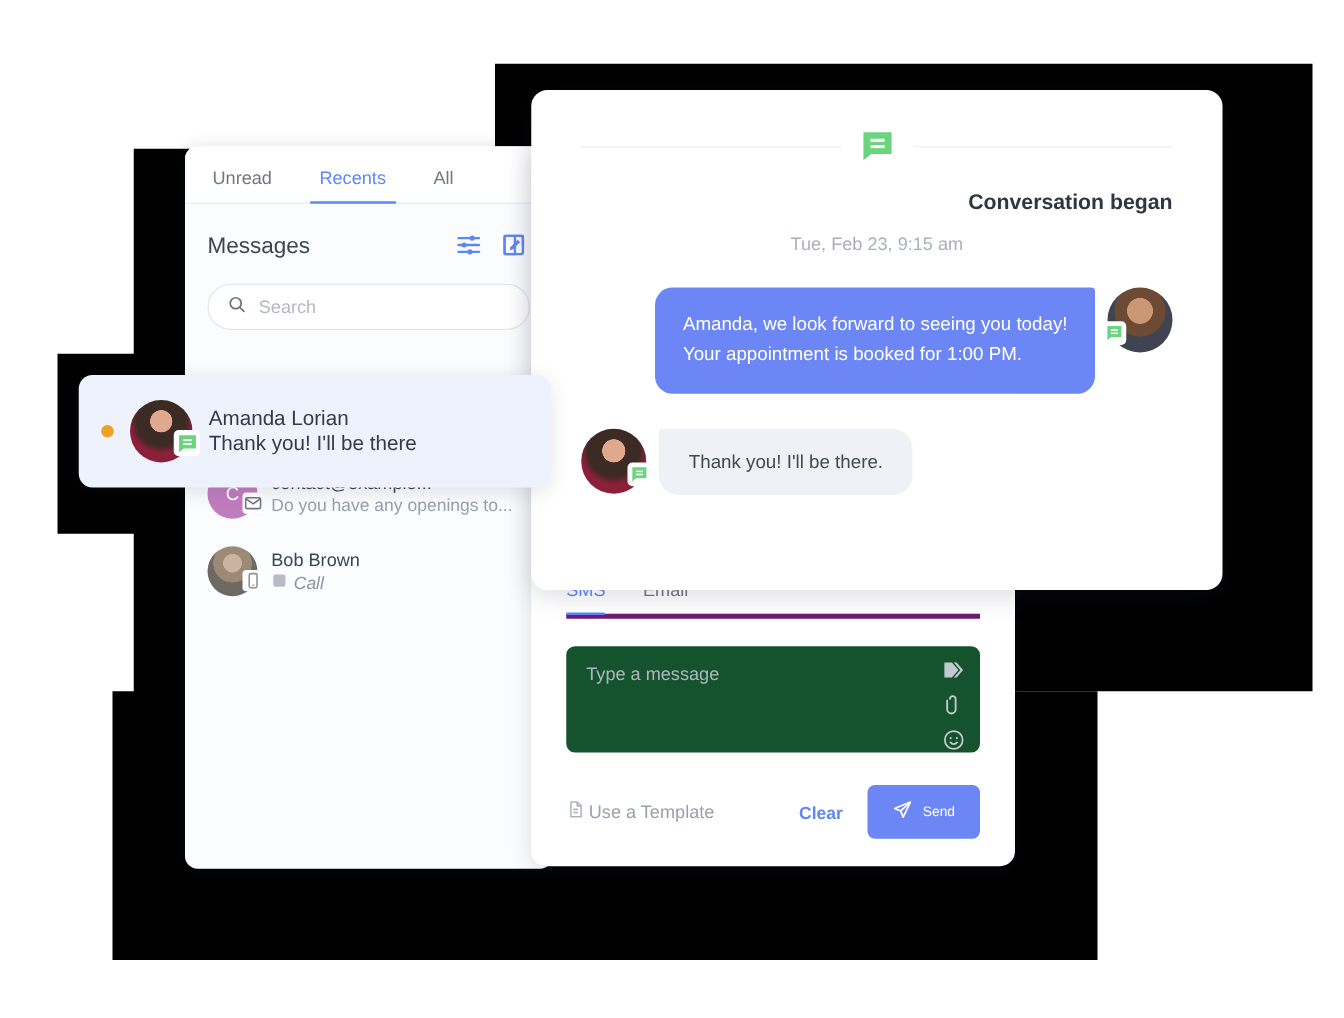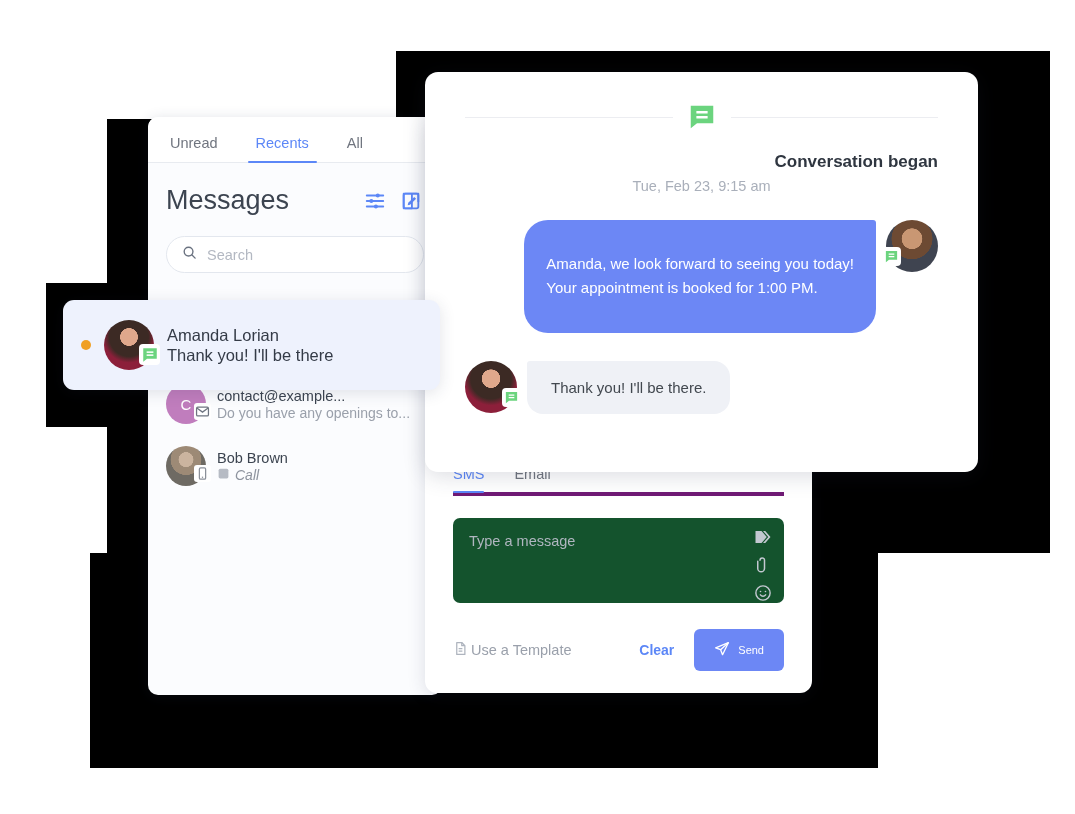--- a/index.html
+++ b/index.html
@@ -32,21 +32,21 @@
           padding: 0 14px; background: #ffffff;
           border-bottom: 1px solid #e8ebf0; }
   .tab { font-size: 14.5px; color: #70757f; padding: 0 8px 11px 8px;
          margin-right: 22px; position: relative; white-space: nowrap; }
   .tab.active { color: #5c87f7; }
   .tab.active::after { content: ""; position: absolute; left: 0; right: 0;
          bottom: -1px; height: 2.5px; background: #5c87f7; border-radius: 2px; }
 
   .list-head { display: flex; align-items: center; justify-content: space-between;
                padding: 22px 20px 0 18px; }
-  .list-title { font-size: 27px; color: #3c4450; font-weight: 400; }
+  .list-title { font-size: 18px; color: #3c4450; font-weight: 400; }
   .head-icons { display: flex; align-items: center; gap: 14px; }
   .ico-btn { width: 22px; height: 22px; color: #5c87f7; display: block; }
   .ico-btn svg { width: 22px; height: 22px; display: block; }
 
   .search-wrap { padding: 20px 18px 0 18px; }
   .search-box { display: flex; align-items: center; gap: 10px;
                 height: 37px; border: 1px solid #e3e7ee; border-radius: 19px;
                 background: #ffffff; padding: 0 15px; }
   .search-box svg { width: 15px; height: 15px; color: #6a7280; flex: none; }
   .search-ph { font-size: 14.5px; color: #b3b8c2; }
@@ -133,26 +133,26 @@
     background: #ffffff; border-radius: 13px;
     box-shadow: 0 4px 22px rgba(40,50,80,.17);
     padding: 30px 40px 0 40px;
   }
   .conv-divider { display: flex; align-items: center; gap: 14px; }
   .conv-divider .ln { flex: 1; height: 1px; background: #ecedf1; }
   .conv-divider svg { width: 30px; height: 30px; display: block; }
   .conv-title { text-align: right; font-size: 17px; font-weight: bold;
                 color: #2f3640; margin-top: 20px; }
   .conv-date { text-align: center; font-size: 14.5px; color: #a9afba;
-               margin-top: 6px; }
+               margin-top: 16px; }
 
   .msg-out { display: flex; align-items: flex-start; justify-content: flex-end;
              gap: 0; margin-top: 26px; }
-  .bubble-out { background: #6c87f5; color: #ffffff; border-radius: 24px;
-                border-top-right-radius: 3px; padding: 32px 22px;
+  .bubble-out { background: #6c87f5; color: #ffffff; border-radius: 14px;
+                border-top-right-radius: 3px; padding: 18px 22px;
                 font-size: 15px; line-height: 1.62; max-width: 400px; }
   .msg-in { display: flex; align-items: flex-start; gap: 0; margin-top: 28px; }
   .bubble-in { background: #eff1f6; color: #42484f; border-radius: 16px;
                border-top-left-radius: 3px; padding: 18px 24px;
                font-size: 15px; align-self: center; }
   .conv-av { position: relative; width: 52px; height: 52px; flex: none; }
   .conv-av .av-img { width: 52px; height: 52px; }
   .conv-av .badge { width: 19px; height: 19px; border-radius: 4px; }
   .conv-av.left  .badge { right: -4px; bottom: 6px; }
   .conv-av.right .badge { left: -4px; bottom: 6px; right: auto; }

